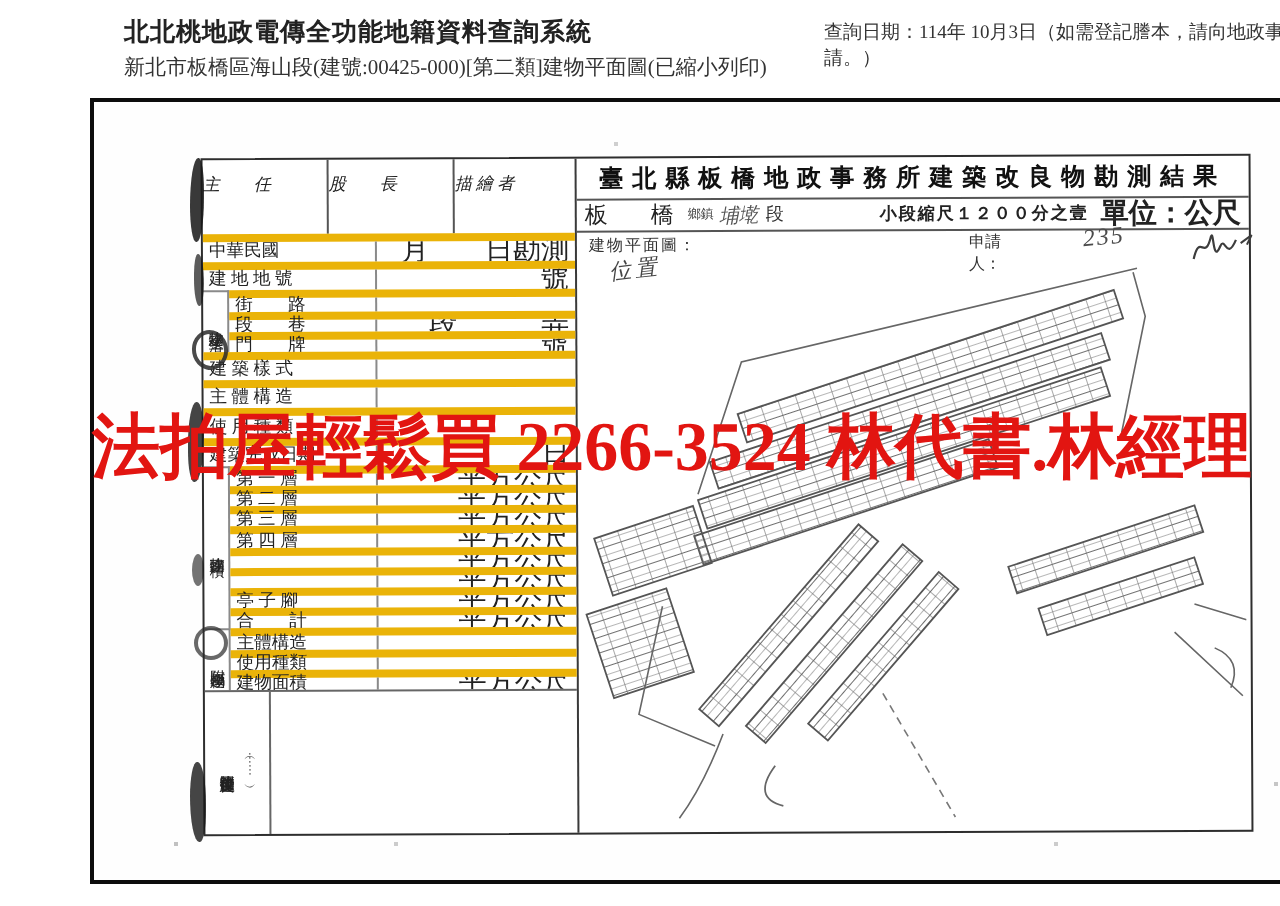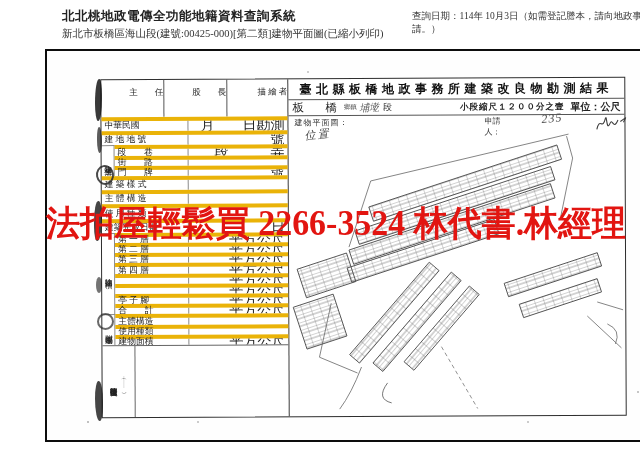--- a/index.html
+++ b/index.html
@@ -8,32 +8,32 @@
   
   .sys-title{position:absolute;left:18px;top:8px;font-size:12.5px;font-weight:bold;color:#222;letter-spacing:.5px;}
   .sys-subtitle{position:absolute;left:18px;top:27px;font-size:10.5px;color:#333;}
   .query-date{position:absolute;left:368px;top:10px;font-size:9.5px;color:#333;}
   
   .outer-frame{position:absolute;left:1px;top:49px;width:631px;height:389px;border:2.5px solid #0d0d0d;background:#fefefe;}
   
   .form{position:absolute;left:54px;top:27px;width:523px;height:337px;border:1.5px solid #2e2e2e;
         background:#fff;transform:rotate(-.25deg);font-size:9px;}
   .cell{position:absolute;top:0;height:37px;border-right:1px solid #555;box-sizing:border-box;
-        text-align:right;padding-top:7px;font-size:8.5px;color:#222;}
+        text-align:left;padding-top:7px;font-size:8.5px;color:#222;font-style:italic;}
   .c1{left:0;width:63px}.c2{left:63px;width:63px}.c3{left:126px;width:60px;border-right:none}
   .rightcol{position:absolute;left:186px;top:0;width:337px;height:337px;border-left:1px solid #3a3a3a;box-sizing:border-box;}
   .doc-title{height:20px;line-height:20px;text-align:center;font-size:12px;font-weight:bold;color:#111;
              letter-spacing:4.5px;border-bottom:1px solid #555;white-space:nowrap;overflow:hidden;}
   .loc-row{height:15px;display:flex;align-items:center;border-bottom:1px solid #555;padding:0 4px;white-space:nowrap;}
   .loc-city{font-size:11.5px;font-weight:normal;letter-spacing:5px;color:#222;}
   .loc-small{font-size:6.5px;color:#444;margin:0 2px;}
   .loc-hand{font-size:10px;color:#555;font-style:italic;transform:rotate(-3deg);}
   .loc-sec{font-size:9px;margin-left:4px;color:#333;}
   .loc-scale{margin-left:auto;font-size:8.5px;font-weight:bold;color:#222;letter-spacing:1px;}
-  .loc-unit{font-size:10px;font-weight:bold;color:#222;margin-left:6px;}
+  .loc-unit{font-size:14px;font-weight:bold;color:#222;margin-left:6px;}
   .plan-label{position:absolute;left:6px;top:38px;font-size:8px;color:#333;letter-spacing:1px;}
   .plan-hand{position:absolute;left:16px;top:48px;font-size:11px;color:#444;font-style:italic;transform:rotate(-6deg);letter-spacing:2px;}
   .applicant{position:absolute;left:196px;top:33px;display:flex;align-items:flex-start;gap:32px;}
   .app-label{font-size:8px;color:#333;padding-top:4px;}
   .app-value{font-size:12px;color:#4a4a4a;font-style:italic;transform:rotate(-5deg);letter-spacing:1px;}
   .map-svg{position:absolute;left:2px;top:42px;}
   
   .lt{position:absolute;left:0;top:37px;width:186px;height:228px;display:flex;flex-direction:column;box-sizing:border-box;}
   .trow{display:flex;border-top:4px solid #eab308;flex:1;min-height:0;align-items:center;}
   .tl{width:86px;padding-left:3px;box-sizing:border-box;font-size:8.8px;color:#222;white-space:nowrap;overflow:hidden;}
@@ -160,26 +160,26 @@
         </div>
         <div class="trow">
           <span class="tl">建 地 地 號</span>
           <span class="tv">號</span>
         </div>
 
         <div class="tgroup g3">
           <div class="gcol">建物坐落</div>
           <div class="gstack">
             <div class="trow">
+              <span class="tl2">街　　路</span>
+              <span class="tv"></span>
+            </div>
+            <div class="trow">
               <span class="tl2">段　　巷</span>
               <span class="tv">段　　　弄　</span>
-            </div>
-            <div class="trow">
-              <span class="tl2">街　　路</span>
-              <span class="tv"></span>
             </div>
             <div class="trow">
               <span class="tl2">門　　牌</span>
               <span class="tv">號　　</span>
             </div>
           </div>
         </div>
 
         <div class="trow">
           <span class="tl">建 築 樣 式</span>

